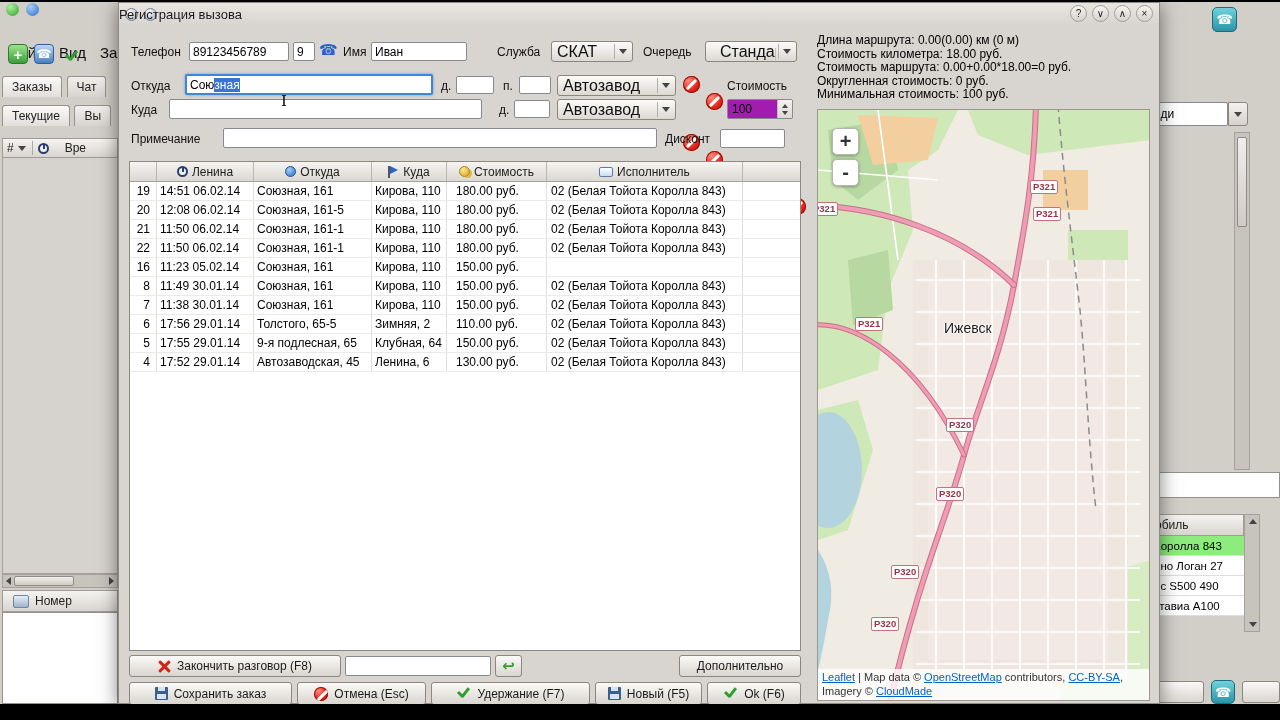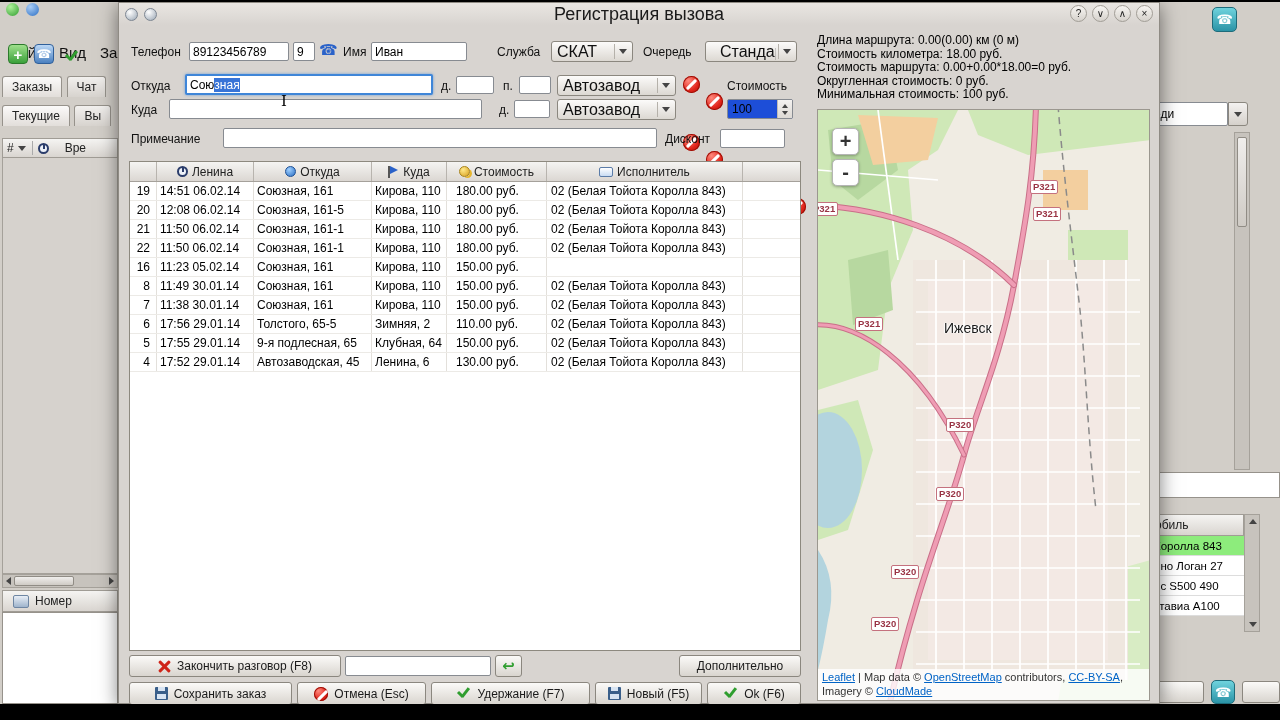--- a/index.html
+++ b/index.html
@@ -28,39 +28,39 @@
        color:#fff;display:flex;align-items:center;justify-content:center;font-size:13px;}
   .veh-row{height:20px;font-size:11.5px;color:#000;background:#fff;border-bottom:1px solid #ddd;
        display:flex;align-items:center;padding-left:4px;white-space:nowrap;overflow:hidden;}
   .veh-row.hl{background:#8dec7c;}
 
   
   #dialog{left:118px;top:2px;width:1042px;height:702px;background:#d8d4d0;
       border:1px solid #8f8b84;box-shadow:0 4px 18px rgba(0,0,0,.5);}
   #titlebar{left:0;top:0;width:100%;height:22px;
       background:linear-gradient(#e9e6e2,#d8d4d0);display:flex;align-items:center;}
-  #title{position:absolute;left:0;right:0;text-align:center;font-size:18px;color:#1a1a1a;}
+  #title{position:absolute;left:0;right:0;font-size:13px;color:#1a1a1a;}
   .tb-ic{width:13px;height:13px;border-radius:50%;margin-left:6px;
       background:radial-gradient(circle at 35% 30%,#ffffff,#9aa6b4);border:1px solid #7d8692;}
   .winbtn{width:17px;height:17px;border-radius:50%;margin-left:5px;
       background:linear-gradient(#f7f5f2,#d6d2cc);border:1px solid #a19d96;
       display:flex;align-items:center;justify-content:center;font-size:10px;color:#222;cursor:default;}
   .winbtns{position:absolute;right:6px;top:2px;display:flex;}
 
   .tf{background:#fff;border:1px solid #878b91;border-radius:2px;font-size:12px;color:#000;
       display:flex;align-items:center;padding:0 3px;white-space:nowrap;overflow:hidden;}
   .tf.focus{border:2px solid #3f86d8;box-shadow:0 0 3px rgba(63,134,216,.7);}
   .sel{background:#3874d7;color:#fff;}
   .combo{background:linear-gradient(#fcfbfa,#dcd8d2);border:1px solid #8b877f;border-radius:3px;
       display:flex;align-items:center;font-size:16px;color:#111;padding:0 5px;}
   .combo .cv{flex:1;white-space:nowrap;overflow:hidden;}
   .combo .csep{width:1px;align-self:stretch;background:#b5b1aa;margin:2px 4px 2px 2px;}
   .btn{background:linear-gradient(#fbfaf8,#d9d5cf);border:1px solid #8b877f;border-radius:3px;
       display:flex;align-items:center;justify-content:center;gap:6px;font-size:12px;color:#1a1a1a;cursor:default;}
-  .spin{background:#1d4ed8;border:1px solid #878b91;border-radius:2px;display:flex;align-items:center;font-size:12px;}
+  .spin{background:#a21caf;border:1px solid #878b91;border-radius:2px;display:flex;align-items:center;font-size:12px;}
   .spin .sv{flex:1;padding-left:4px;}
   .spin .sarr{display:flex;flex-direction:column;gap:3px;padding:0 4px;border-left:1px solid #c0bcb6;align-self:stretch;justify-content:center;background:linear-gradient(#f4f2f0,#ddd9d4);}
 
   .no{width:17px;height:17px;border-radius:50%;position:relative;
       background:radial-gradient(circle at 32% 28%,#ff8a7e,#e0241a 60%,#b21208);box-shadow:inset 0 0 0 1px #9c0f06;}
   .no::after{content:"";position:absolute;left:2px;top:7px;width:13px;height:3px;background:#fff;
       transform:rotate(-45deg);border-radius:1px;}
 
   .xicon{position:relative;width:13px;height:13px;}
   .xicon::before,.xicon::after{content:"";position:absolute;left:5px;top:-1px;width:3px;height:15px;background:#cf2418;border-radius:1px;}

